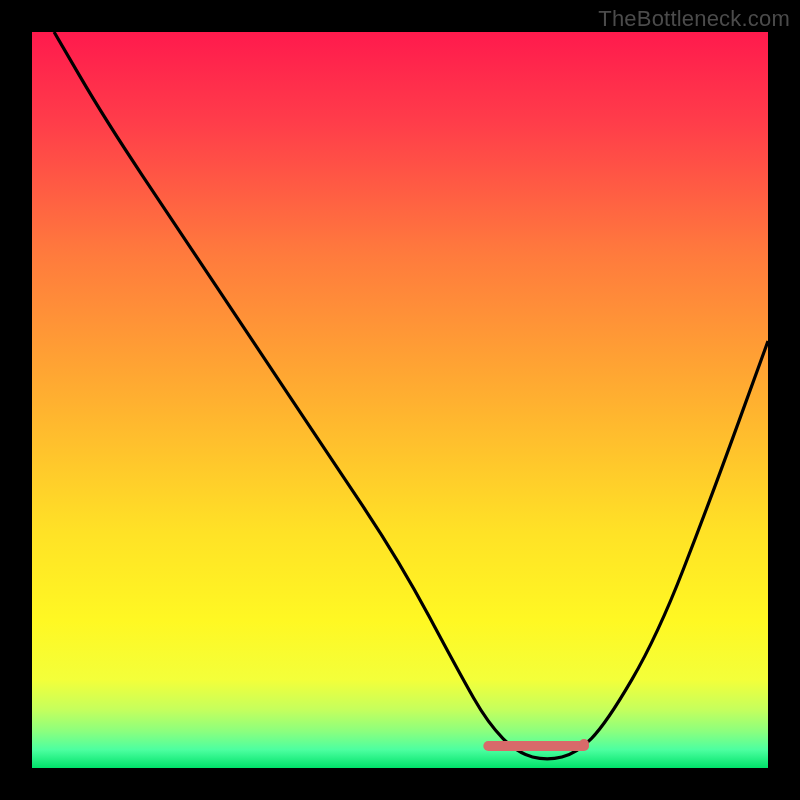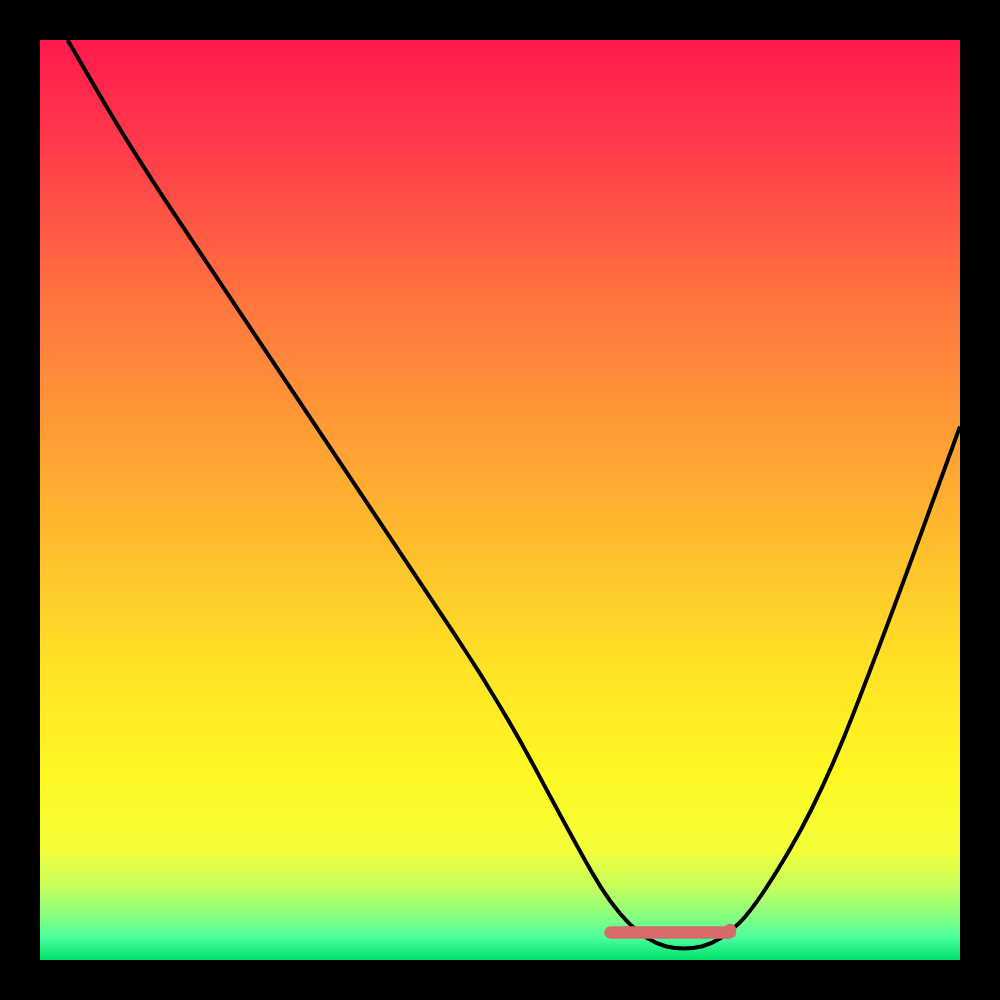--- a/index.html
+++ b/index.html
@@ -45,20 +45,21 @@
     color: #4b4b4b;
     font-size: 22px;
     font-weight: 500;
     letter-spacing: 0.2px;
   }
 </style>
 </head>
 <body>
 
 <div class="wrap">
+  <div class="watermark">TheBottleneck.com</div>
 
   <div class="plot">
     <svg class="gradient" viewBox="0 0 736 736" preserveAspectRatio="none">
       <defs>
         <linearGradient id="bg-grad" x1="0" y1="0" x2="0" y2="1">
             <stop offset="0%" stop-color="#ff1a4d"></stop>
             <stop offset="12%" stop-color="#ff3c4a"></stop>
             <stop offset="30%" stop-color="#ff7a3d"></stop>
             <stop offset="50%" stop-color="#ffb030"></stop>
             <stop offset="68%" stop-color="#ffe226"></stop>

